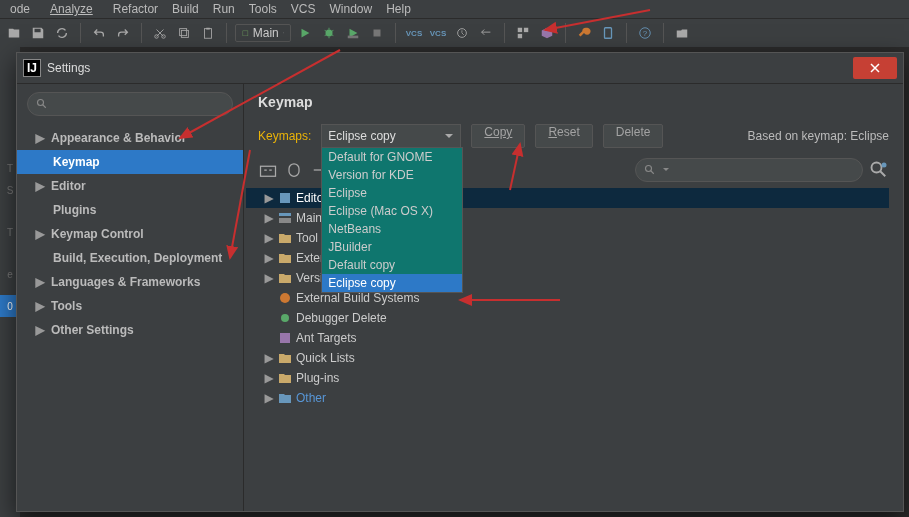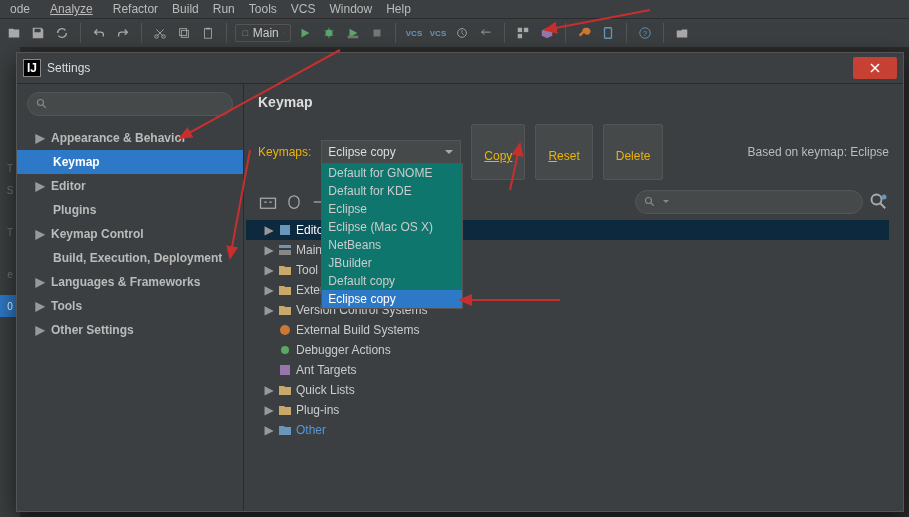--- a/index.html
+++ b/index.html
@@ -42,21 +42,21 @@
 .right{flex:1;display:flex;flex-direction:column;background:#3c3f41}
 .panel-title{padding:10px 14px 8px;color:#ddd;font-size:14px;font-weight:bold}
 .row1{display:flex;align-items:center;padding:6px 14px;gap:10px}
 .lbl{color:#eab308}
 .combo{position:relative;width:140px}
 .combo-box{height:22px;border:1px solid #555;background:#45494a;display:flex;align-items:center;padding:0 6px;color:#ddd;justify-content:space-between}
 .combo-box svg{width:10px;height:10px;color:#aaa}
 .combo-list{position:absolute;left:0;top:23px;width:140px;background:#0f766e;border:1px solid #555;z-index:20}
 .combo-list .opt{height:18px;display:flex;align-items:center;padding:0 6px;color:#ccc;font-size:12px}
 .combo-list .opt.sel{background:#2d79c7;color:#fff}
-.btn{height:22px;border:1px solid #555;background:#45494a;color:#eab308;padding:16px 12px;display:flex;align-items:flex-end;border-radius:2px;cursor:pointer}
+.btn{height:22px;border:1px solid #555;background:#45494a;color:#a3a3a3;padding:0 12px;display:flex;align-items:flex-start;border-radius:2px;cursor:pointer}
 .btn u{text-decoration:underline}
 .based{margin-left:auto;color:#bbb}
 .row2{display:flex;align-items:center;padding:4px 14px;gap:6px}
 .row2 .mini{width:20px;height:20px;display:flex;align-items:center;justify-content:center;color:#aaa}
 .row2 .spacer{flex:1}
 .row2 .srch{width:210px;height:22px;border:1px solid #555;border-radius:12px;background:#45494a;display:flex;align-items:center;padding:0 8px;gap:6px}
 .row2 .srch svg{width:12px;height:12px;color:#888}
 .row2 .find-ic{width:20px;height:20px;display:flex;align-items:center;justify-content:center;color:#aaa}
 .ktree{flex:1;overflow:auto;padding:2px 14px 0 2px;position:relative}
 .krow{display:flex;align-items:center;height:20px;gap:4px;color:#ccc;cursor:default}
@@ -290,21 +290,21 @@
         <span class="lbl">Keymaps:</span>
         <div class="combo">
           <div class="combo-box">
             <span>Eclipse copy</span>
             <svg viewBox="0 0 10 10">
                 <path fill="currentColor" d="M1 3l4 4 4-4z"></path>
               </svg>
           </div>
           <div class="combo-list" id="combo-list">
               <div class="opt">Default for GNOME</div>
-              <div class="opt">Default for KDE</div>
+              <div class="opt">Version for KDE</div>
               <div class="opt">Eclipse</div>
               <div class="opt">Eclipse (Mac OS X)</div>
               <div class="opt">NetBeans</div>
               <div class="opt">JBuilder</div>
               <div class="opt">Default copy</div>
               <div class="opt sel">Eclipse copy</div>
             </div>
         </div>
         <div class="btn">
             <u>Copy</u>
@@ -413,21 +413,21 @@
             <span>External Build Systems</span>
           </div>
           <div class="krow">
             <span class="indent1"></span>
             <span class="arrow"></span>
             <span class="ic">
               <svg viewBox="0 0 14 14">
                 <circle cx="7" cy="7" r="4" fill="#59a869"></circle>
               </svg>
             </span>
-            <span>Debugger Actions</span>
+            <span>Debugger Delete</span>
           </div>
           <div class="krow">
             <span class="indent1"></span>
             <span class="arrow"></span>
             <span class="ic">
               <svg viewBox="0 0 14 14">
                 <rect x="2" y="2" width="10" height="10" fill="#9876aa"></rect>
               </svg>
             </span>
             <span>Ant Targets</span>

